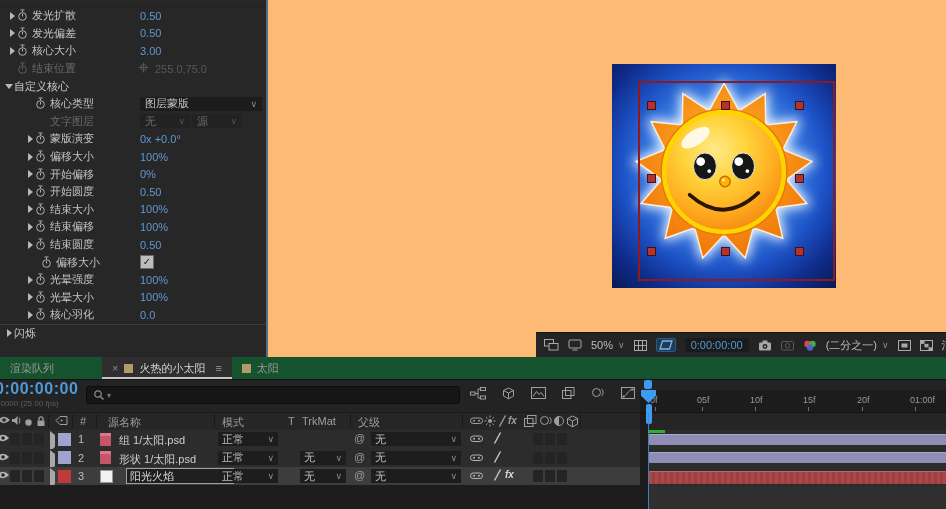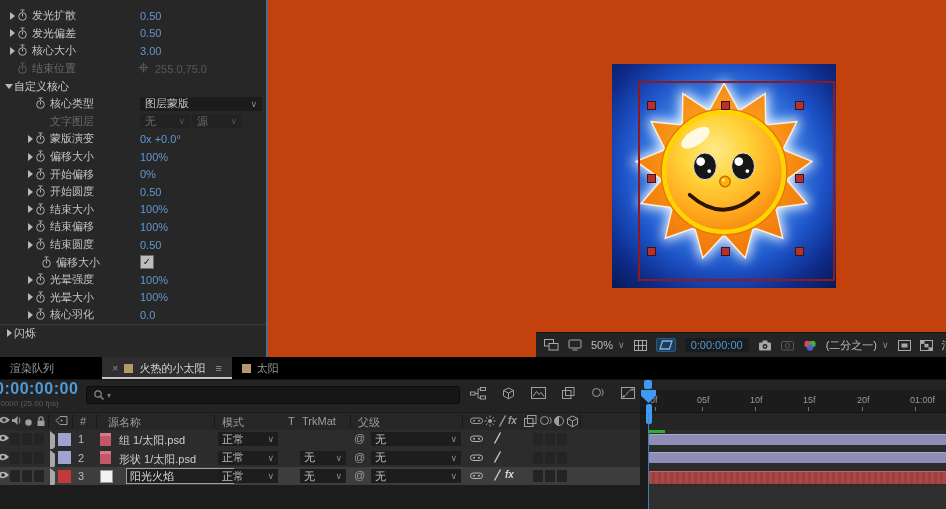--- a/index.html
+++ b/index.html
@@ -22,38 +22,38 @@
   .fx-xy{position:absolute;left:138px;display:flex;align-items:center;gap:6px;color:#8a99a8;}
   .dd{position:absolute;left:140px;width:112px;height:14px;background:#1c1c1c;display:flex;align-items:center;
       justify-content:space-between;padding:0 5px;color:#c3c3c3;}
   .dd .chev{color:#8a8a8a;font-size:9px;}
   .dd.mini{width:40px;}
   .cb{position:absolute;left:140px;width:12px;height:12px;background:#bdbdbd;border:1px solid #6b6b6b;
       display:flex;align-items:center;justify-content:center;color:#1c1c1c;font-size:10px;font-weight:bold;line-height:1;}
   .topline{border-top:1px solid #3c3c3c;}
 
   
-  #viewer{left:268px;top:0;width:678px;height:357px;background:#c2410c;}
+  #viewer{left:268px;top:0;width:678px;height:357px;background:#fdba74;}
   #comp{left:344px;top:64px;width:224px;height:224px;
         background:radial-gradient(circle at 50% 46%, #f2f9ff 0%, #a8d4ff 13%, #4490ef 36%, #1d52c6 62%, #0e2b8a 82%, #071a55 100%);
         overflow:hidden;}
   #sun-svg{position:absolute;left:12px;top:8px;}
   .sel-rect{position:absolute;left:26px;top:17px;width:193px;height:196px;border:2px solid #8c1a1f;}
   .handle{position:absolute;width:7px;height:7px;background:#b23131;border:1px solid #47100f;}
   #vtoolbar{left:268px;top:332px;width:678px;height:25px;background:#242424;border-top:1px solid #131313;
             display:flex;align-items:center;gap:9px;padding-left:8px;box-sizing:border-box;color:#a8a8a8;}
   .vt-ic{display:inline-flex;align-items:center;color:#a8a8a8;}
   .vt-ic.dim{color:#595959;}
   .vt-ic.blue{background:#1d3c57;color:#7ab4e8;border:1px solid #2c5a82;padding:1px 2px;border-radius:2px;}
   .vt-dd{display:inline-flex;align-items:center;gap:5px;color:#bdbdbd;}
   .vt-dd .chev{color:#8a8a8a;font-size:9px;}
   .vt-time{color:#4d9ad8;background:#1b1b1b;padding:1px 6px;border-radius:2px;}
 
   
-  #tabs-row{left:0;top:357px;width:946px;height:22px;background:#000000;display:flex;align-items:stretch;border-bottom:1px solid #141414;}
+  #tabs-row{left:0;top:357px;width:946px;height:22px;background:#14532d;display:flex;align-items:stretch;border-bottom:1px solid #141414;}
   .tab{display:flex;align-items:center;gap:6px;padding:0 10px;color:#9a9a9a;}
   .tab.active{background:#2e2e2e;color:#d6d6d6;box-shadow:inset 0 -2px 0 #c4c4c4;}
   .tab .swatch{width:9px;height:9px;background:#b39a6b;display:inline-block;}
   .tab .x{color:#8a8a8a;font-size:11px;}
   .tab .menu{color:#9a9a9a;font-size:11px;margin-left:4px;}
 
   #tl-left{left:0;top:380px;width:640px;height:129px;background:#232323;overflow:hidden;}
   #big-time{position:absolute;left:-5px;top:0px;font-size:16px;font-weight:bold;color:#4d9ad8;letter-spacing:.5px;}
   #sub-time{position:absolute;left:-4px;top:19px;font-size:8px;color:#5d5d5d;}
   #search-box{position:absolute;left:86px;top:6px;width:374px;height:18px;background:#161616;border:1px solid #0c0c0c;

